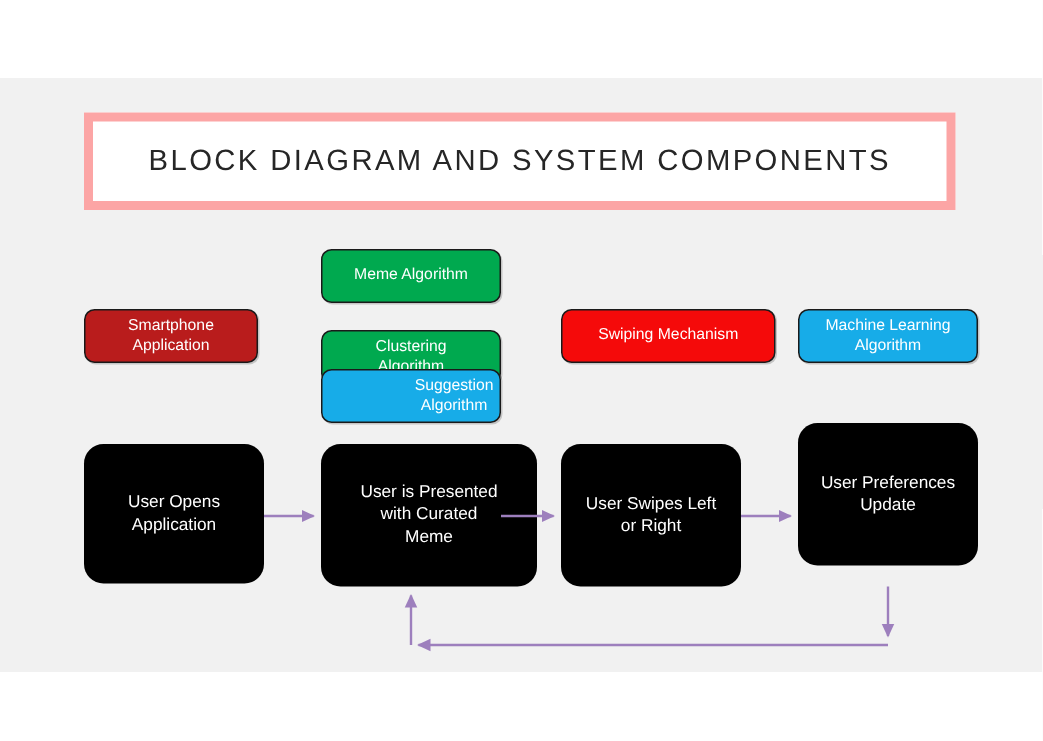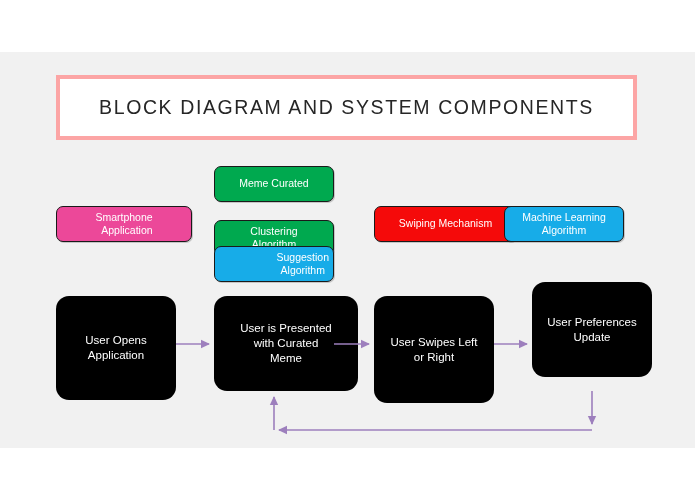--- a/index.html
+++ b/index.html
@@ -28,21 +28,21 @@
     background: #f1f1f1;
   }
   
   #title-box {
     position: absolute;
     left: 56px;
     top: 75px;
     width: 581px;
     height: 65px;
     background: #ffffff;
-    border: 4px solid #fca5a5;
+    border: 6px solid #fca5a5;
     box-sizing: border-box;
     display: flex;
     align-items: center;
     justify-content: center;
   }
   #title-text {
     font-size: 19.5px;
     letter-spacing: 1.6px;
     color: #262626;
     font-weight: 400;
@@ -94,60 +94,60 @@
 <body>
 
 <div id="slide-root">
 
   <div id="slide-canvas"></div>
 
   <div id="title-box">
     <span id="title-text">BLOCK DIAGRAM AND SYSTEM COMPONENTS</span>
   </div>
 
-  <div class="comp-box" style="left:56px; top:206px; width:136px; height:36px; background:#ec4899;text-align:right;">
+  <div class="comp-box" style="left:56px; top:206px; width:116px; height:36px; background:#b91c1c;">
     <span style="white-space:pre-line;">Smartphone
 Application</span>
   </div>
 
   <div class="comp-box" style="left:214px; top:166px; width:120px; height:36px; background:#00a94f;">
-    <span style="white-space:pre-line;">Meme Curated</span>
+    <span style="white-space:pre-line;">Meme Algorithm</span>
   </div>
 
   <div class="comp-box" style="left:214px; top:220px; width:120px; height:36px; background:#00a94f;">
     <span style="white-space:pre-line;">Clustering
 Algorithm</span>
   </div>
 
   <div class="comp-box" style="left:214px; top:246px; width:120px; height:36px; background:#17ace8;justify-content:flex-end;">
     <span style="white-space:pre-line;">Suggestion
 Algorithm</span>
   </div>
 
   <div class="comp-box" style="left:374px; top:206px; width:143px; height:36px; background:#f50a0a;">
     <span style="white-space:pre-line;">Swiping Mechanism</span>
   </div>
 
-  <div class="comp-box" style="left:504px; top:206px; width:120px; height:36px; background:#17ace8;">
+  <div class="comp-box" style="left:532px; top:206px; width:120px; height:36px; background:#17ace8;">
     <span style="white-space:pre-line;">Machine Learning
 Algorithm</span>
   </div>
 
-  <div class="proc-box" style="left:56px; top:296px; width:120px; height:104px;">
+  <div class="proc-box" style="left:56px; top:296px; width:120px; height:93px;">
     <span style="white-space:pre-line;">User Opens
 Application</span>
   </div>
 
   <div class="proc-box" style="left:214px; top:296px; width:144px; height:95px;align-items:center;">
     <span style="white-space:pre-line;">User is Presented
 with Curated
 Meme</span>
   </div>
 
-  <div class="proc-box" style="left:374px; top:296px; width:120px; height:107px;">
+  <div class="proc-box" style="left:374px; top:296px; width:120px; height:95px;">
     <span style="white-space:pre-line;">User Swipes Left
 or Right</span>
   </div>
 
   <div class="proc-box" style="left:532px; top:282px; width:120px; height:95px;">
     <span style="white-space:pre-line;">User Preferences
 Update</span>
   </div>
 
   <svg id="arrow-layer" viewBox="0 0 695 494" xmlns="http://www.w3.org/2000/svg">

